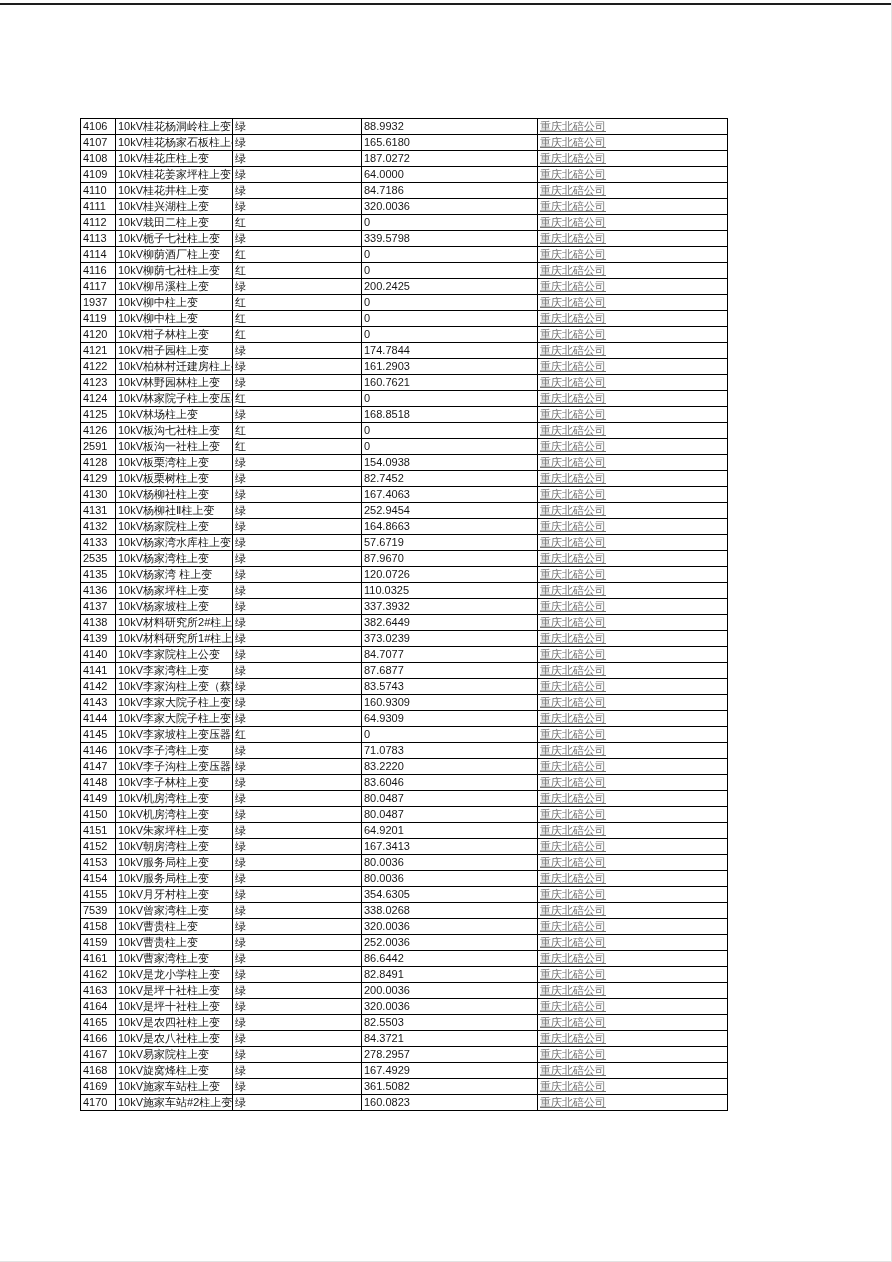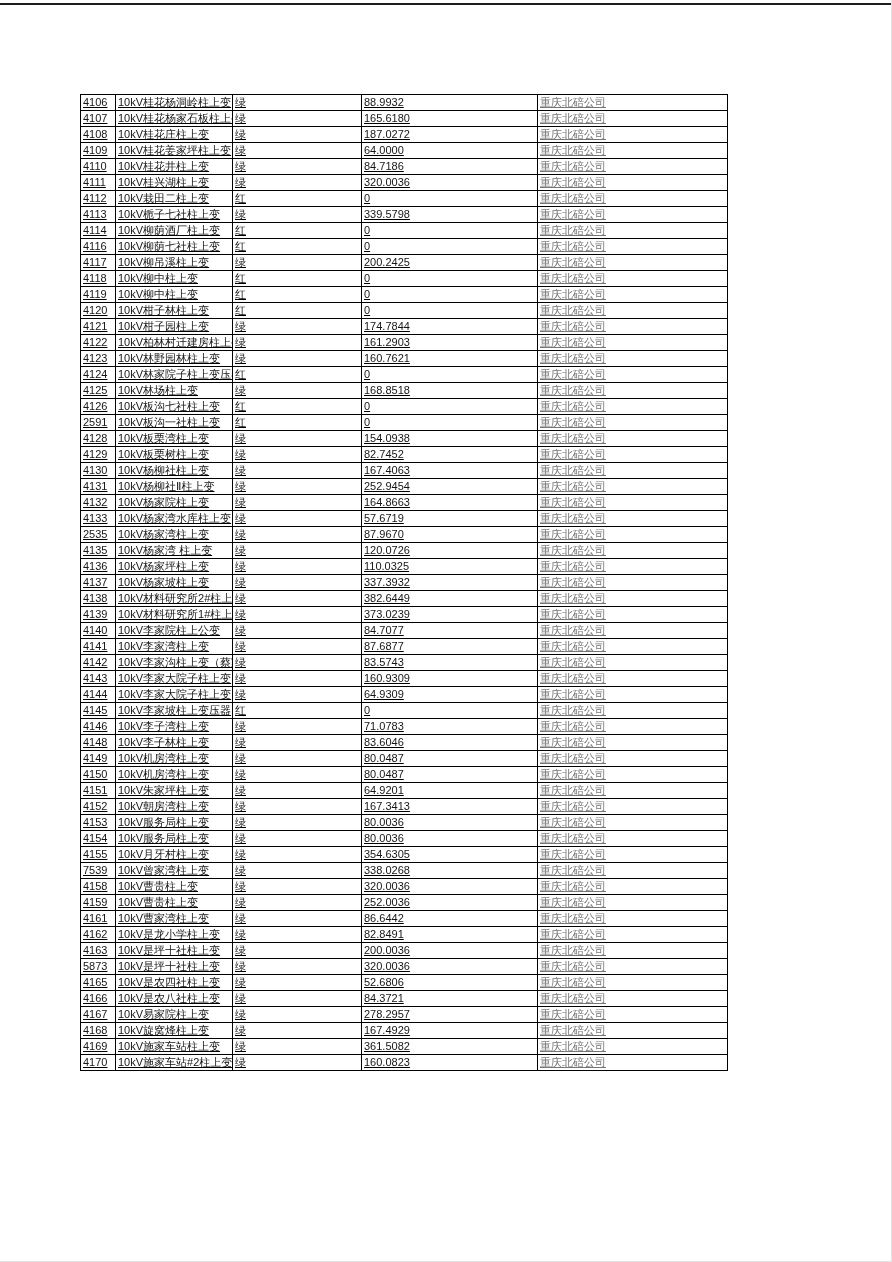--- a/index.html
+++ b/index.html
@@ -21,25 +21,24 @@
     position: absolute;
     top: 3px;
     left: 0;
     width: 892px;
     height: 2px;
     background: #1d1d1d;
   }
   table.data-grid {
     position: absolute;
     left: 80px;
-    top: 94px;
+    top: 118px;
     width: 647px;
     border-collapse: collapse;
     table-layout: fixed;
-    text-decoration: underline;
   }
   table.data-grid td {
     border: 1px solid #000000;
     height: 15px;
     padding: 0 2px;
     font-size: 11px;
     line-height: 13px;
     white-space: nowrap;
     overflow: hidden;
     color: #151515;
@@ -175,21 +174,21 @@
     <td class="c-id">4117</td>
     <td class="c-name">10kV柳吊溪柱上变</td>
     <td class="c-status">绿</td>
     <td class="c-value">200.2425</td>
     <td class="c-company">
       <span class="company-link">重庆北碚公司</span>
     </td>
   </tr>
 
   <tr>
-    <td class="c-id">4118</td>
+    <td class="c-id">1937</td>
     <td class="c-name">10kV柳中柱上变</td>
     <td class="c-status">红</td>
     <td class="c-value">0</td>
     <td class="c-company">
       <span class="company-link">重庆北碚公司</span>
     </td>
   </tr>
 
   <tr>
     <td class="c-id">4119</td>
@@ -464,20 +463,29 @@
   <tr>
     <td class="c-id">4146</td>
     <td class="c-name">10kV李子湾柱上变</td>
     <td class="c-status">绿</td>
     <td class="c-value">71.0783</td>
     <td class="c-company">
       <span class="company-link">重庆北碚公司</span>
     </td>
   </tr>
 
+  <tr>
+    <td class="c-id">4147</td>
+    <td class="c-name">10kV李子沟柱上变压器</td>
+    <td class="c-status">绿</td>
+    <td class="c-value">83.2220</td>
+    <td class="c-company">
+      <span class="company-link">重庆北碚公司</span>
+    </td>
+  </tr>
 
   <tr>
     <td class="c-id">4148</td>
     <td class="c-name">10kV李子林柱上变</td>
     <td class="c-status">绿</td>
     <td class="c-value">83.6046</td>
     <td class="c-company">
       <span class="company-link">重庆北碚公司</span>
     </td>
   </tr>
@@ -608,34 +616,34 @@
     <td class="c-id">4163</td>
     <td class="c-name">10kV是坪十社柱上变</td>
     <td class="c-status">绿</td>
     <td class="c-value">200.0036</td>
     <td class="c-company">
       <span class="company-link">重庆北碚公司</span>
     </td>
   </tr>
 
   <tr>
-    <td class="c-id">5873</td>
+    <td class="c-id">4164</td>
     <td class="c-name">10kV是坪十社柱上变</td>
     <td class="c-status">绿</td>
     <td class="c-value">320.0036</td>
     <td class="c-company">
       <span class="company-link">重庆北碚公司</span>
     </td>
   </tr>
 
   <tr>
     <td class="c-id">4165</td>
     <td class="c-name">10kV是农四社柱上变</td>
     <td class="c-status">绿</td>
-    <td class="c-value">52.6806</td>
+    <td class="c-value">82.5503</td>
     <td class="c-company">
       <span class="company-link">重庆北碚公司</span>
     </td>
   </tr>
 
   <tr>
     <td class="c-id">4166</td>
     <td class="c-name">10kV是农八社柱上变</td>
     <td class="c-status">绿</td>
     <td class="c-value">84.3721</td>

